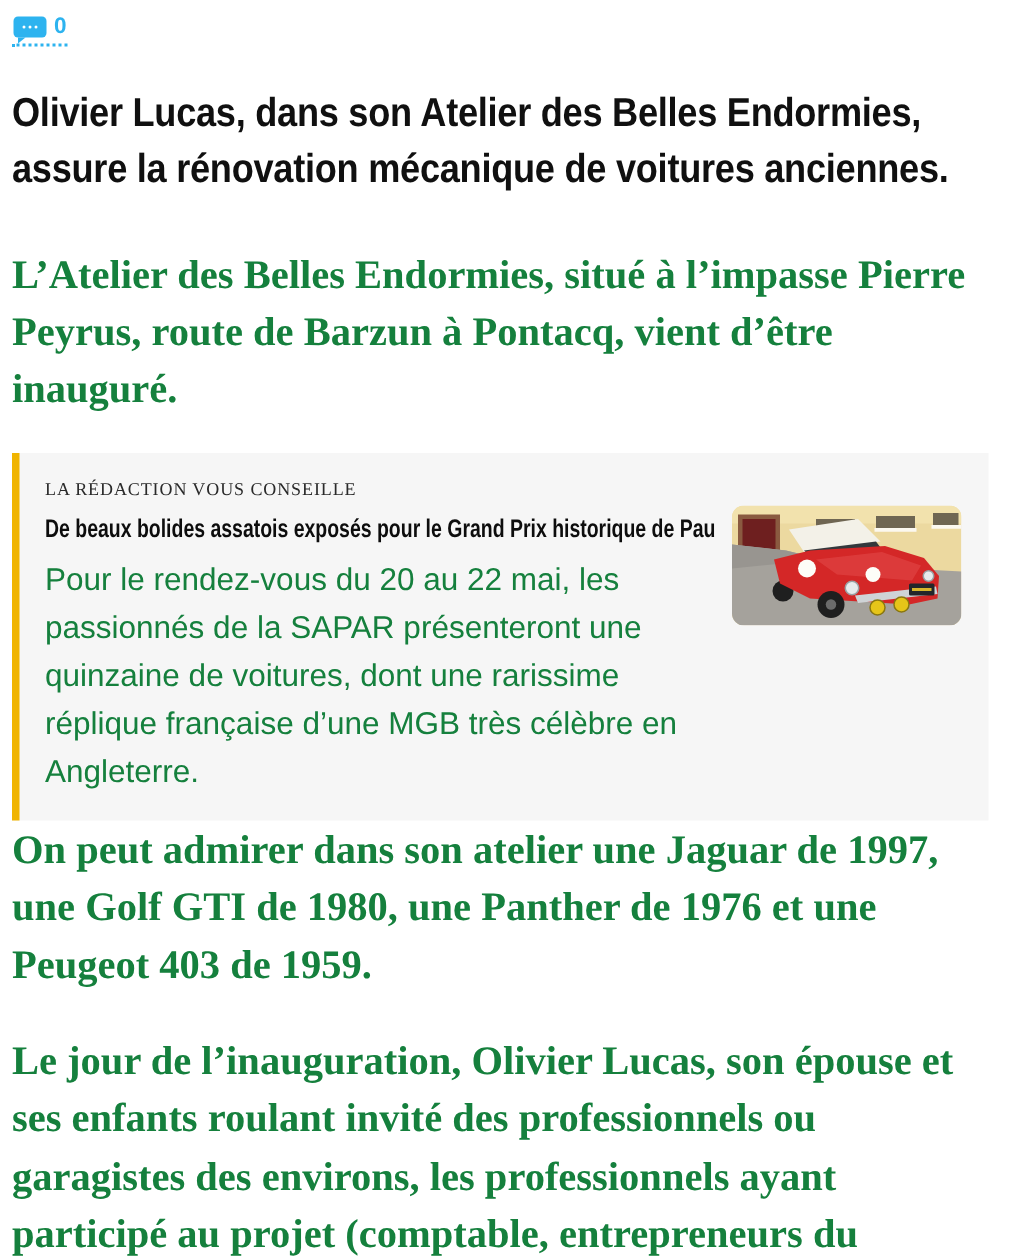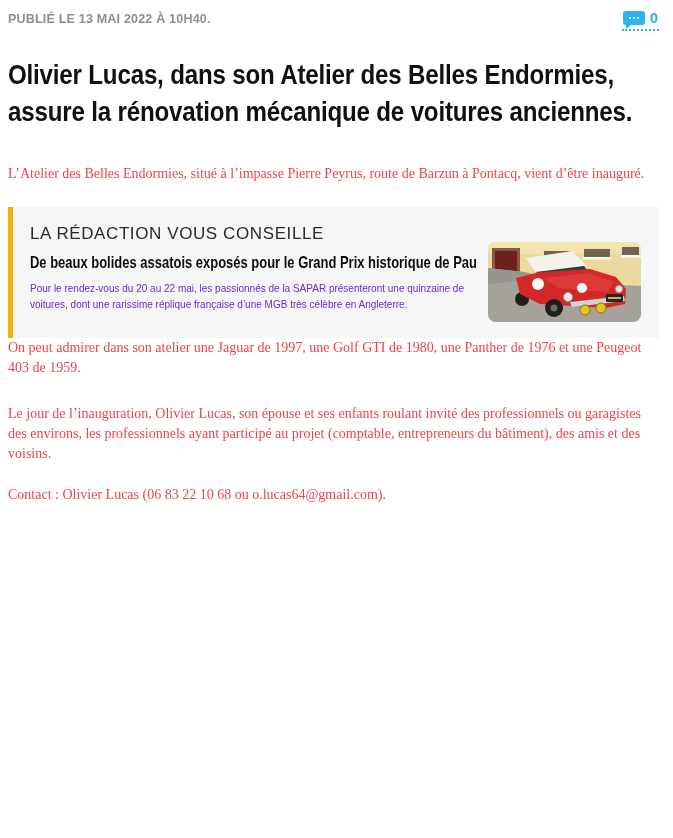--- a/index.html
+++ b/index.html
@@ -34,63 +34,62 @@
   h1.headline {
     margin-top:26px;
     font-size:27px; font-weight:700; line-height:1.38; color:#101010;
     letter-spacing:-.2px;
     width:112%; transform:scaleX(0.893); transform-origin:0 0;
   }
 
   
   p.serif {
     font-family:"Liberation Serif", serif;
-    font-size:14px; line-height:1.42; color:#ef4444;
+    font-size:27px; line-height:1.42; color:#15803d;font-weight:bold;
   }
   .p1 { margin-top:32px; }
   .p2 { margin-top:64px; }
   .p3 { }
   .p4 { margin-top:26px; }
   .contact { margin-top:21px; }
 
   
   .reco-box {
     margin-top:24px;
     background:#f6f6f6;
     border-left:5px solid #f0b400;
     padding:17px 18px 16px 17px;
     display:flex; align-items:flex-start;
   }
   .reco-text { flex:1; min-width:0; }
   .reco-kicker {
-    font-family:Liberation Sans, sans-serif;
-    font-size:17px; letter-spacing:.6px; color:#2a2a2a;
+    font-family:Liberation Serif, serif;
+    font-size:12px; letter-spacing:.6px; color:#2a2a2a;
   }
   .reco-link {
     display:block; margin-top:9px; text-decoration:none; color:#0d0d0d;
     font-size:17px; font-weight:700; white-space:nowrap;
     width:131%; transform:scaleX(0.763); transform-origin:0 0;
     cursor:pointer;
   }
   .reco-excerpt {
-    margin-top:8px; font-size:10px; line-height:1.52; color:#6d28d9;
+    margin-top:8px; font-size:21px; line-height:1.52; color:#15803d;
   }
   .reco-thumb {
     width:153px; height:80px; flex:0 0 153px; margin-left:24px; margin-top:18px;
     border-radius:8px; overflow:hidden; cursor:pointer; display:block;
   }
   .reco-thumb svg { display:block; }
 </style>
 </head>
 <body>
 
 <div class="article">
 
   <div class="meta-row">
-    <div class="published">PUBLIÉ LE 13 MAI 2022 À 10H40.</div>
     <a class="comments-link">
       <span class="comments-inner">
         <span class="bubble">
             <i></i>
             <i></i>
             <i></i>
           </span>
         <span class="comments-count">0</span>
       </span>
     </a>

